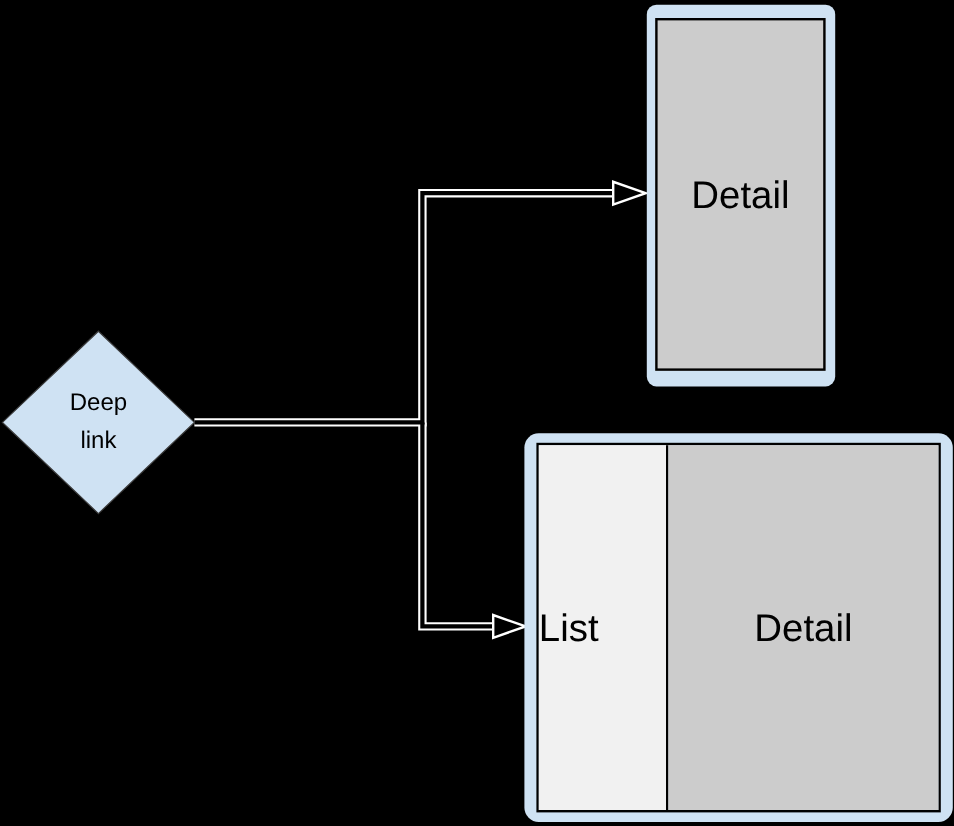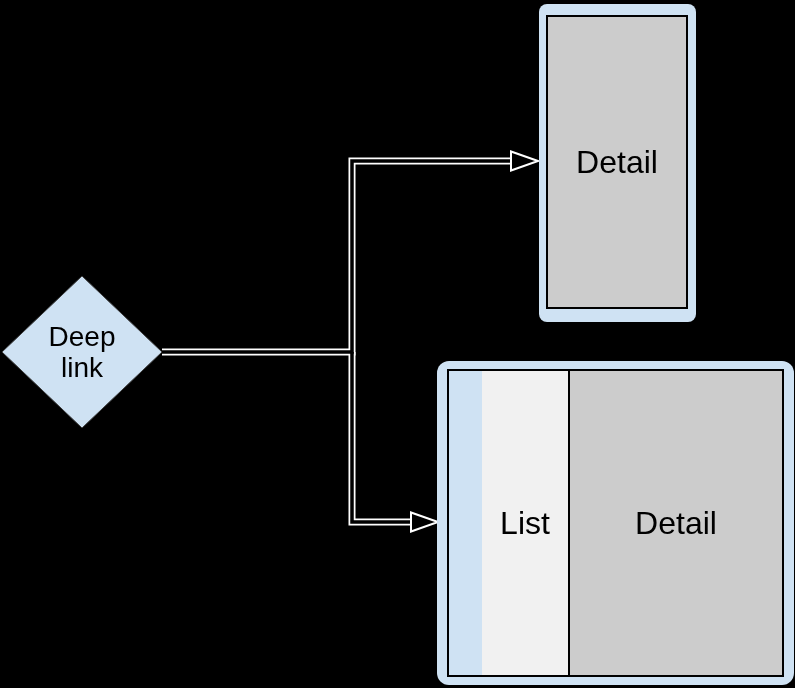--- a/index.html
+++ b/index.html
@@ -32,21 +32,21 @@
   
   .diamond-label {
     position: absolute;
     left: 2px; top: 276px;
     width: 160px; height: 152px;
     display: flex;
     flex-direction: column;
     align-items: center;
     justify-content: center;
     z-index: 3;
-    font-size: 28px;
+    font-size: 20px;
     line-height: 31px;
     text-align: center;
   }
   
   .screen-portrait {
     position: absolute;
     left: 539px; top: 4px;
     width: 157px; height: 318px;
     background: var(--frame_blue);
     border-radius: 8px;
@@ -73,28 +73,27 @@
     z-index: 2;
   }
   .screen-landscape .split {
     position: absolute;
     left: 10px; top: 8px;
     width: 337px; height: 308px;
     border: 2px solid var(--panel_border);
     display: flex;
   }
   .screen-landscape .pane-list {
-    width: 88px;
+    width: 108px;
     background: var(--list_gray);
     border-right: 2px solid var(--panel_border);
     display: flex;
     align-items: center;
-    justify-content: center;
+    justify-content: flex-start;
     font-size: 32px;
-    margin-left: 33px;
   }
   .screen-landscape .pane-detail {
     flex: 1;
     background: var(--detail_gray);
     display: flex;
     align-items: center;
     justify-content: center;
     font-size: 32px;
   }
 </style>

